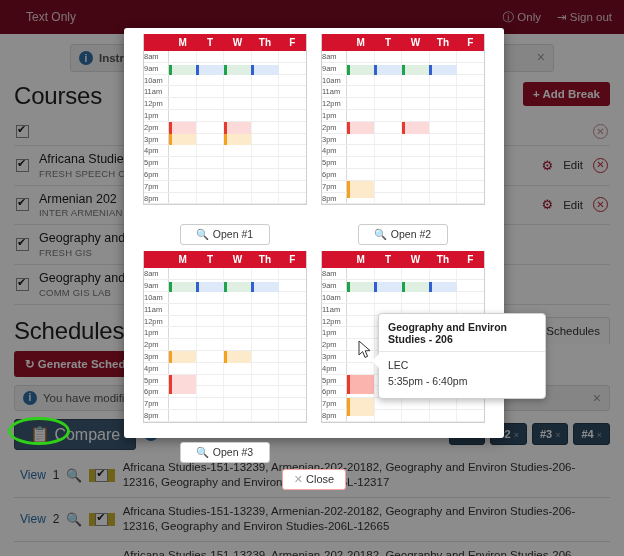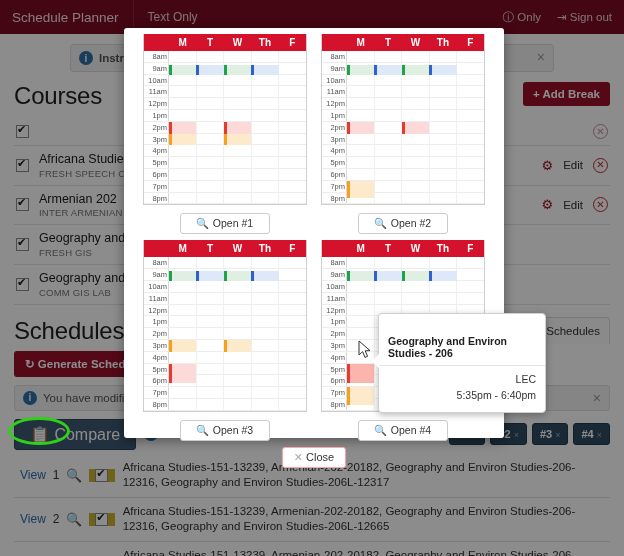--- a/index.html
+++ b/index.html
@@ -134,69 +134,68 @@
   .cal-head .tcol { width: 25px; flex: 0 0 25px; }
   .cal-head .dcol {
     flex: 1; text-align: center; color: #fff; font-size: 10px; font-weight: bold;
     padding: 3px 0;
   }
   .cal-body { position: relative; }
   .cal-row { display: flex; height: 11.8px; border-bottom: 1px solid #ededed; }
   .cal-row:last-child { border-bottom: none; }
   .cal-row .tcol {
     width: 25px; flex: 0 0 25px; font-size: 7.5px; color: #555; text-align: right;
-    padding-right: 1px; border-right: 1px solid #d8d8d8; line-height: 11.8px;
+    padding-right: 10px; border-right: 1px solid #d8d8d8; line-height: 11.8px;
   }
   .cal-row .dcol { flex: 1; border-right: 1px solid #f0f0f0; }
   .cal-row .dcol:last-child { border-right: none; }
   .cal-layer { position: absolute; left: 25px; right: 0; top: 0; bottom: 0; }
   .ev { position: absolute; border-left: 3px solid #000; }
 
   .openbtn {
-    display: block; margin: 8px auto 0 auto; background: #fff; border: 1px solid #ccc;
+    display: block; margin: 19px auto 0 auto; background: #fff; border: 1px solid #ccc;
     border-radius: 3px; padding: 3px 16px; font-size: 10.5px; color: #333;
   }
   .openbtn .mg { color: #d4122b; font-weight: bold; }
   .closebtn {
     display: block; margin: 6px auto 0 auto; background: #fff; border: 1px solid #fca5a5;
     border-radius: 3px; padding: 3px 11px; font-size: 11px; color: #333;
   }
   .closebtn .cx { color: #aaa; margin-right: 3px; }
 
   
   #tooltip {
     position: absolute; left: 378px; top: 313px; width: 168px; background: #fff;
     border: 1px solid #d0d0d0; border-radius: 4px; box-shadow: 0 2px 7px rgba(0,0,0,.28);
     z-index: 40;
   }
   #tooltip .tt-title {
-    font-size: 10.5px; font-weight: bold; color: #222; padding: 21px 9px 6px 9px;
+    font-size: 10.5px; font-weight: bold; color: #222; padding: 7px 9px 6px 9px;
     border-bottom: 1px solid #e6e6e6;
   }
-  #tooltip .tt-body { padding: 6px 9px 8px 9px; font-size: 10.5px; color: #333; line-height: 1.5; text-align: right; }
+  #tooltip .tt-body { padding: 6px 9px 8px 9px; font-size: 10.5px; color: #333; line-height: 1.5; }
   #tooltip::before {
     content: ""; position: absolute; left: -7px; top: 40px; width: 0; height: 0;
     border-top: 7px solid transparent; border-bottom: 7px solid transparent;
     border-right: 7px solid #fff;
   }
   #cursor { position: absolute; left: 358px; top: 340px; z-index: 45; }
 
   
   #annot {
     position: absolute; left: 8px; top: 417px; width: 62px; height: 28px;
     border: 3px solid #2fd118; border-radius: 50%; z-index: 60;
   }
 </style>
 </head>
 <body>
 
 <div id="page">
 
   <div class="topbar">
-    <div class="brand">Schedule Planner</div>
     <div class="navlink">Text Only</div>
     <div class="topbar-right">
       <span>ⓘ <span>Only</span></span>
       <span>⇥ <span>Sign out</span></span>
     </div>
   </div>
 
   <div class="content">
 
     <div class="alert-info">
@@ -835,21 +834,20 @@
             <div class="cal-layer">
               <div class="ev" style="left:0%;width:20%;top:13.806px;height:9.794000000000002px;background:#dff0e3;border-left-color:#1da34a;"></div>
               <div class="ev" style="left:20%;width:20%;top:13.806px;height:9.794000000000002px;background:#dde8f8;border-left-color:#2f5fd0;"></div>
               <div class="ev" style="left:40%;width:20%;top:13.806px;height:9.794000000000002px;background:#dff0e3;border-left-color:#1da34a;"></div>
               <div class="ev" style="left:60%;width:20%;top:13.806px;height:9.794000000000002px;background:#dde8f8;border-left-color:#2f5fd0;"></div>
               <div class="ev" style="left:0%;width:20%;top:106.2px;height:19.70600000000002px;background:#fbb4ae;border-left-color:#e8392c;"></div>
               <div class="ev" style="left:0%;width:20%;top:129.8px;height:17.700000000000003px;background:#fdeacb;border-left-color:#f5a01e;"></div>
             </div>
           </div>
         </div>
-        <button class="openbtn"><span class="mg">🔍</span> <span>Open #4</span></button>
       </div>
     </div>
   <button class="closebtn"><span class="cx">✕</span><span>Close</span></button>
 </div>
 
 <div id="tooltip">
   <div class="tt-title">Geography and Environ Studies - 206</div>
   <div class="tt-body">
     <div>LEC</div>
     <div>5:35pm - 6:40pm</div>

